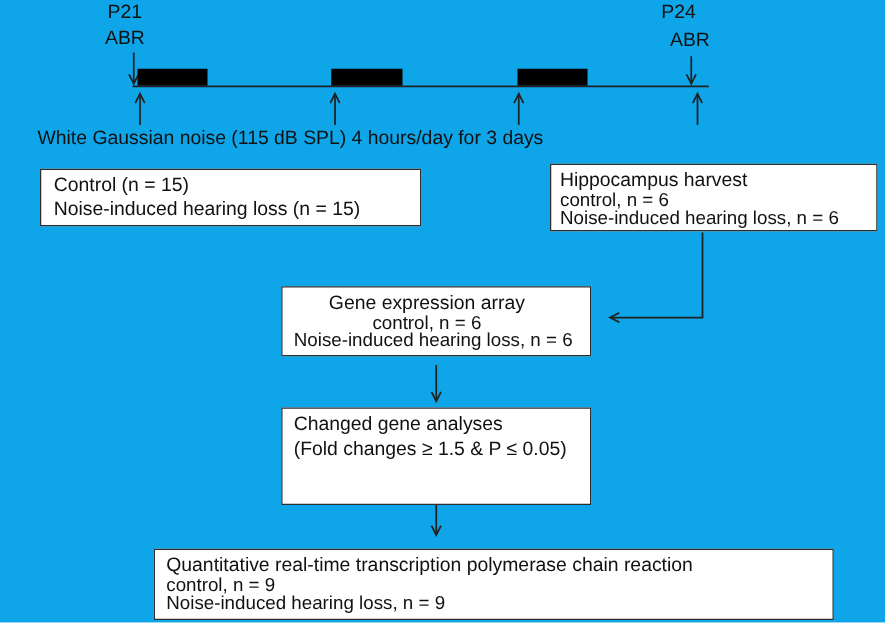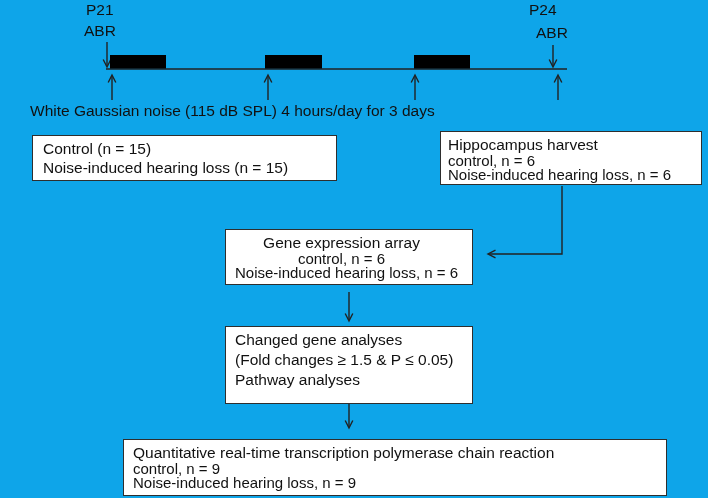--- a/index.html
+++ b/index.html
@@ -131,21 +131,20 @@
 
   <div class="box b-array">
     <div class="big">Gene expression array</div>
     <div class="small">control, n = 6</div>
     <div class="small">Noise-induced hearing loss, n = 6</div>
   </div>
 
   <div class="box b-analyses">
     <div class="big">Changed gene analyses</div>
     <div class="big">(Fold changes ≥ 1.5 &amp; P ≤ 0.05)</div>
-    <div class="big">Pathway analyses</div>
   </div>
 
   <div class="box b-qpcr">
     <div class="big">Quantitative real-time transcription polymerase chain reaction</div>
     <div class="small">control, n = 9</div>
     <div class="small">Noise-induced hearing loss, n = 9</div>
   </div>
 
 </div>
 

